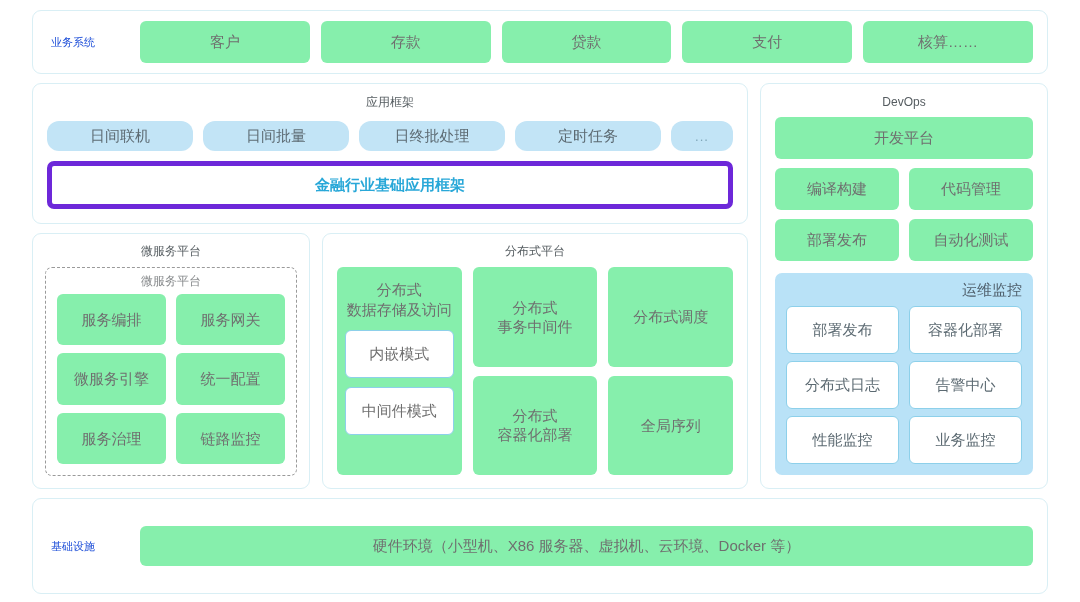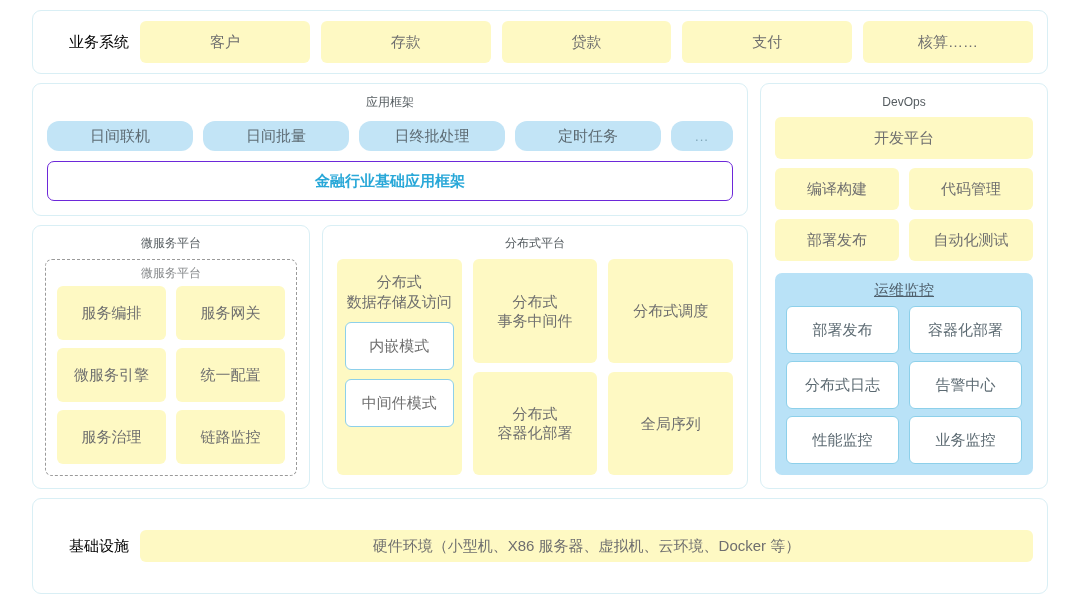--- a/index.html
+++ b/index.html
@@ -26,21 +26,21 @@
   }
 
   
   .panel {
     background: #ffffff;
     border: 1px solid #d9eff5;
     border-radius: 9px;
     box-sizing: border-box;
   }
   .grey-cell {
-    background: #fef9c3;
+    background: #86efac;
     border-radius: 6px;
     color: #6f6f6f;
     display: flex;
     align-items: center;
     justify-content: center;
     text-align: center;
     line-height: 1.28;
     font-size: 15px;
     box-sizing: border-box;
   }
@@ -77,26 +77,26 @@
   
   .row-business {
     height: 64px;
     display: flex;
     align-items: center;
     padding: 0 14px 0 18px;
     gap: 11px;
     flex: none;
   }
   .side-label {
-    font-size: 15px;
-    color: #000000;
+    font-size: 11px;
+    color: #1d4ed8;
     white-space: nowrap;
     width: 78px;
     flex: none;
-    text-align: right;
+    text-align: left;
   }
   .row-business .grey-cell {
     flex: 1 1 0;
     height: 42px;
   }
 
   
   .middle {
     flex: 1 1 auto;
     display: flex;
@@ -137,21 +137,21 @@
     flex: 0 0 62px;
     font-size: 13px;
     color: #7fa6b8;
     letter-spacing: 1px;
     align-items: flex-start;
     padding-top: 8px;
   }
   .framework-bar {
     margin-top: 10px;
     height: 38px;
-    border: 1px solid #6d28d9;
+    border: 5px solid #6d28d9;
     border-radius: 7px;
     display: flex;
     align-items: center;
     justify-content: center;
     color: #29a8d8;
     font-size: 15px;
     font-weight: bold;
     background: #ffffff;
   }
 
@@ -245,26 +245,25 @@
     margin-top: 3px;
     flex: 1 1 auto;
     background: #b9e2f7;
     border-radius: 7px;
     padding: 9px 11px 11px 11px;
     display: flex;
     flex-direction: column;
     box-sizing: border-box;
   }
   .ops-title {
-    text-align: center;
+    text-align: right;
     font-size: 15px;
     color: #4f5f6b;
     line-height: 1;
     margin-bottom: 9px;
-    text-decoration: underline;
   }
   .ops-grid {
     flex: 1 1 auto;
     display: grid;
     grid-template-columns: 1fr 1fr;
     grid-template-rows: 1fr 1fr 1fr;
     gap: 7px 10px;
   }
   .ops-grid .white-chip {
     color: #5c6a72;
@@ -288,21 +287,21 @@
   }
   .infra-top {
     display: flex;
     gap: 11px;
   }
   .infra-top .grey-cell {
     flex: 1 1 0;
     height: 32px;
   }
   .infra-bottom {
-    height: 32px;
+    height: 40px;
   }
 </style>
 </head>
 <body>
 
 <div class="page">
 
   <div class="panel row-business">
     <div class="side-label">业务系统</div>
     <div class="grey-cell">客户</div>

